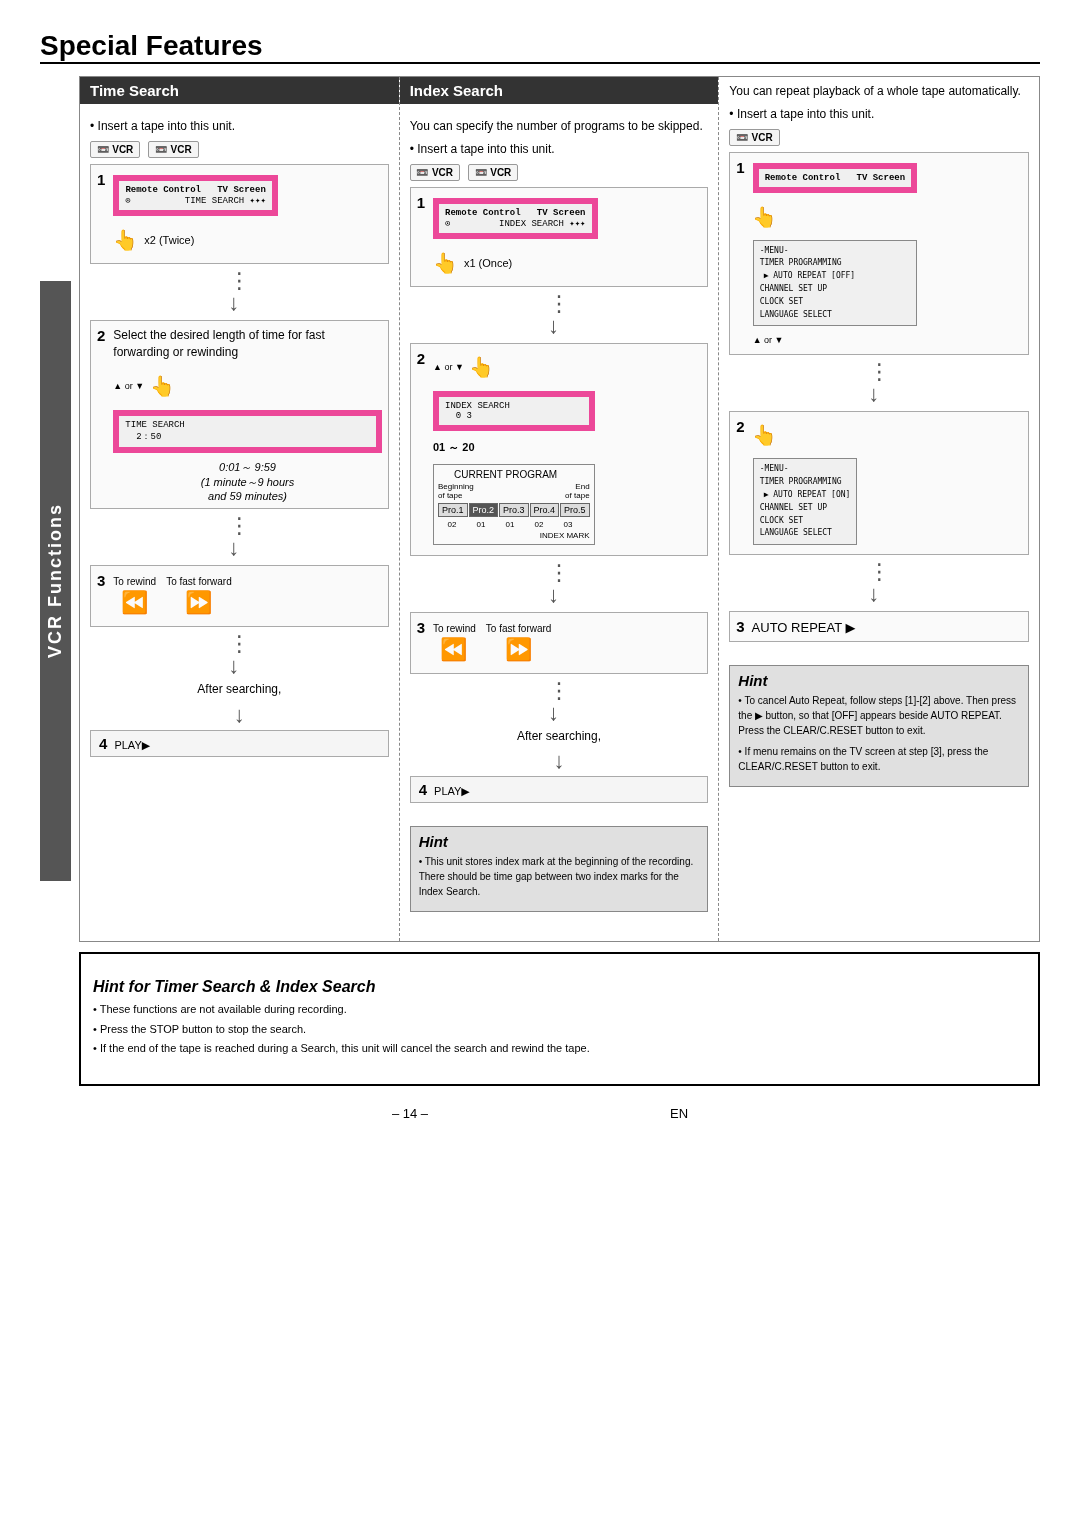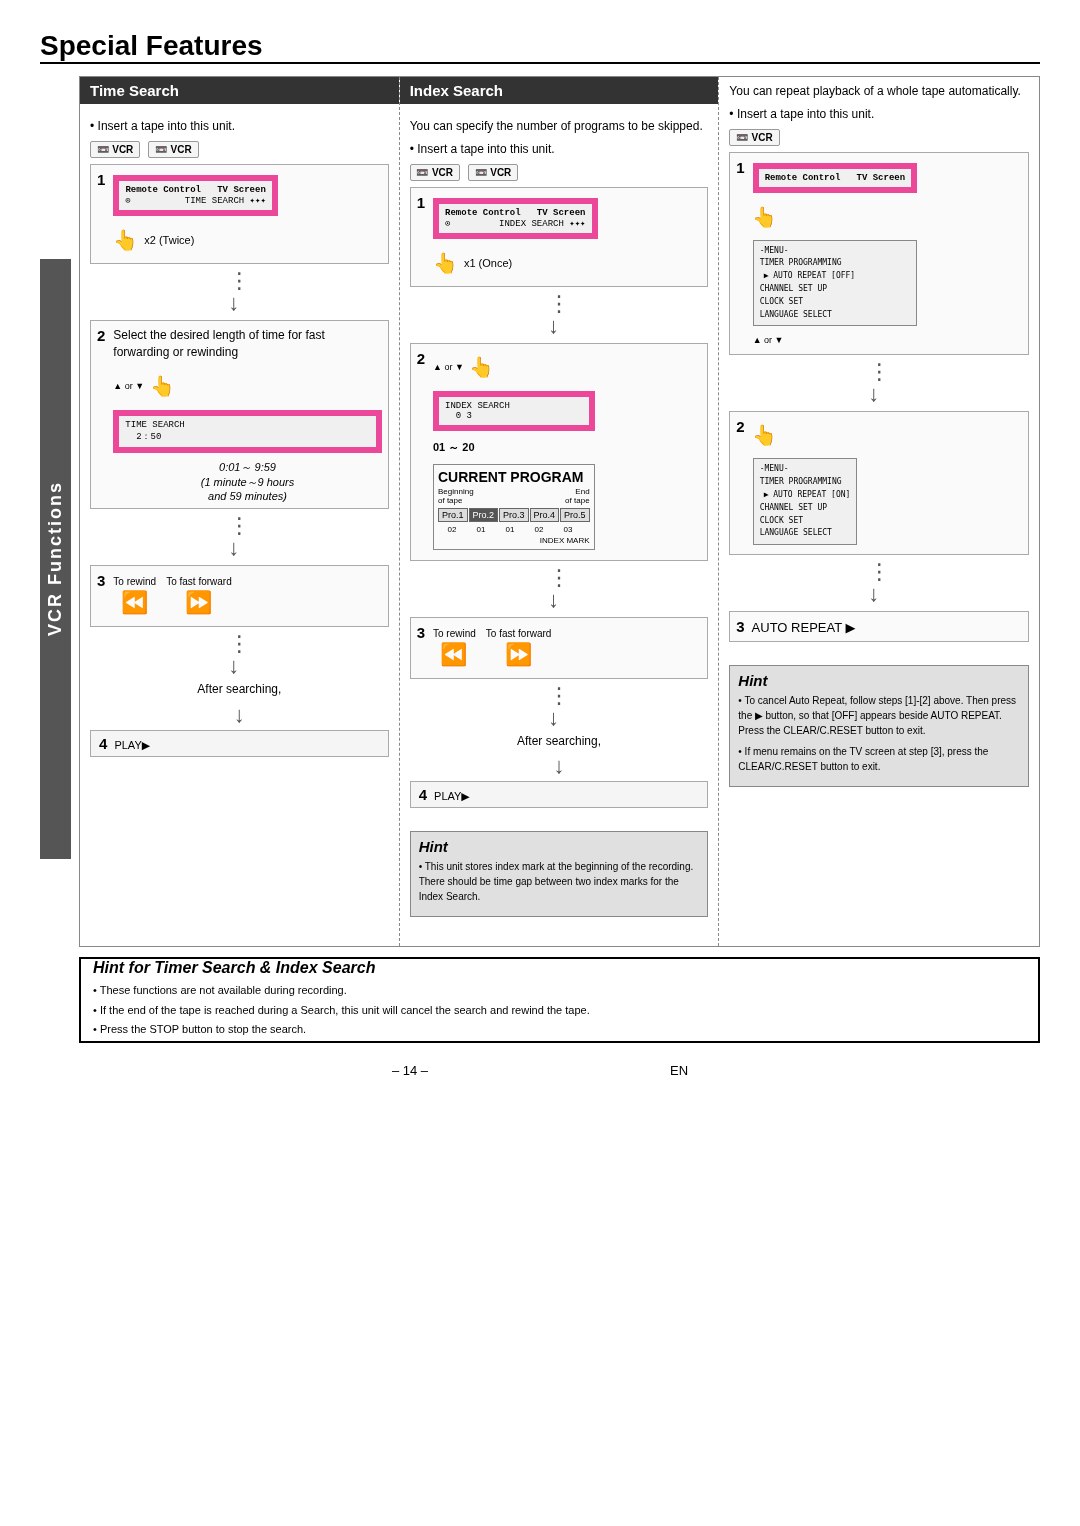--- a/index.html
+++ b/index.html
@@ -212,21 +212,21 @@
       font-size: 8px;
     }
     .index-mark-label {
       font-size: 8px;
       text-align: right;
       margin-top: 2px;
     }
     .bottom-hint-box {
       border: 2px solid #000;
       margin-top: 10px;
-      padding: 0 12px;
+      padding: 24px 12px;
     }
     .bottom-hint-title {
       font-style: italic;
       font-weight: bold;
       font-size: 16px;
       margin-bottom: 5px;
     }
     .bottom-hint-box p {
       font-size: 11px;
       margin-bottom: 3px;
@@ -393,21 +393,21 @@
                   <span class="or-label">▲ or ▼</span>
                   <span class="hand-icon">👆</span>
                 </div>
                 <div class="screen-mock">
                   INDEX SEARCH<br>
                   &nbsp;&nbsp;0 3
                 </div>
                 <div style="font-size:11px; font-weight:bold; margin:2px 0;">01 ～ 20</div>
 
                 <div class="index-diagram">
-                  <div style="font-size:14px; font-weight:bold; margin-bottom:2px;">CURRENT PROGRAM</div>
+                  <div style="font-size:10px; font-weight:normal; margin-bottom:2px;margin-left:16px;">CURRENT PROGRAM</div>
                   <div style="display:flex; justify-content:space-between; font-size:8px; margin-bottom:1px;">
                     <span style="white-space:pre;">Beginning
 of tape</span>
                     <span style="white-space:pre; text-align:right;">End
 of tape</span>
                   </div>
                   <div class="prog-row">
                     <div class="prog-cell">Pro.1</div>
                     <div class="prog-cell highlight">Pro.2</div>
                     <div class="prog-cell">Pro.3</div>
@@ -531,22 +531,22 @@
             <p>• If menu remains on the TV screen at step [3], press the CLEAR/C.RESET button to exit.</p>
           </div>
         </div>
       </div>
 
     </div>
 
     <div class="bottom-hint-box">
       <div class="bottom-hint-title">Hint for Timer Search &amp; Index Search</div>
       <p>• These functions are not available during recording.</p>
+      <p>• Press the STOP button to stop the search.</p>
       <p>• If the end of the tape is reached during a Search, this unit will cancel the search and rewind the tape.</p>
-      <p>• Press the STOP button to stop the search.</p>
     </div>
 
   </div>
 </div>
 
 <div class="page-footer">
   <span>– 14 –</span>
   &nbsp;&nbsp;&nbsp;&nbsp;&nbsp;&nbsp;&nbsp;&nbsp;&nbsp;&nbsp;&nbsp;&nbsp;&nbsp;&nbsp;&nbsp;&nbsp;&nbsp;&nbsp;&nbsp;&nbsp;&nbsp;&nbsp;&nbsp;&nbsp;&nbsp;&nbsp;&nbsp;&nbsp;&nbsp;&nbsp;&nbsp;&nbsp;&nbsp;&nbsp;&nbsp;&nbsp;&nbsp;&nbsp;&nbsp;&nbsp;&nbsp;&nbsp;&nbsp;&nbsp;&nbsp;&nbsp;&nbsp;&nbsp;&nbsp;&nbsp;&nbsp;&nbsp;&nbsp;&nbsp;&nbsp;&nbsp;&nbsp;&nbsp;&nbsp;&nbsp;&nbsp;&nbsp;&nbsp;&nbsp;&nbsp;
   <span>EN</span>
 </div>

